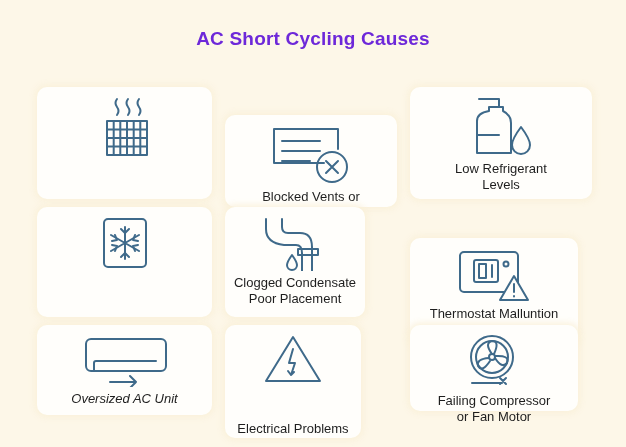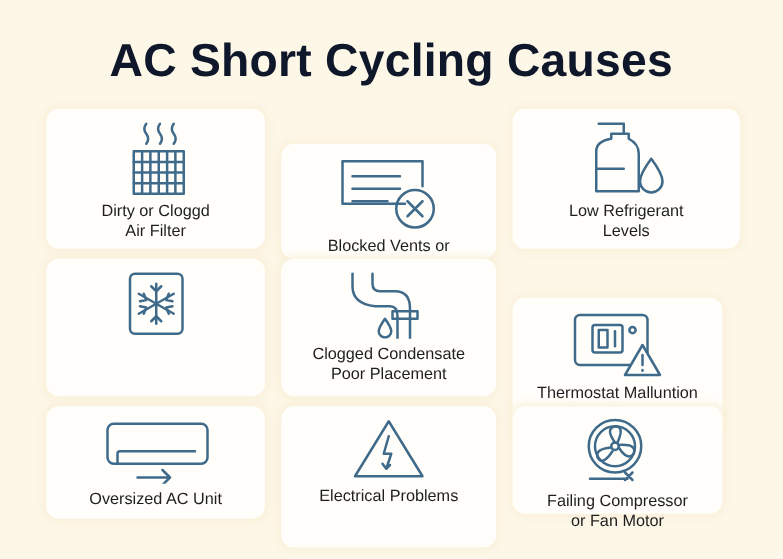--- a/index.html
+++ b/index.html
@@ -5,22 +5,22 @@
   html, body { margin:0; padding:0; }
   body {
     width:626px; height:447px; overflow:hidden;
     background:#fdf7e8;
     font-family:"Liberation Sans", sans-serif;
     color:#1e1e1e;
     position:relative;
   }
   .title {
     position:absolute; left:0; top:28px; width:626px;
-    text-align:center; font-size:37px; font-weight:bold;
-    color:#0f172a; letter-spacing:0.2px;
+    text-align:center; font-size:19px; font-weight:bold;
+    color:#6d28d9; letter-spacing:0.2px;
   }
   .card {
     position:absolute;
     background:#fffefb;
     border-radius:10px;
     box-shadow:0 0 6px 2px rgba(250,240,215,0.9);
     display:flex; flex-direction:column; align-items:center;
   }
   .icon { margin-top:8px; }
   .icon svg { display:block; }
@@ -38,22 +38,20 @@
 <div class="card" style="left:37px;top:87px;width:175px;height:112px;">
   <div class="icon">
     <svg width="60" height="62" viewBox="0 0 60 62">
       <path class="s" d="M22 4 q-3 4 0 8 q3 4 0 8"></path>
       <path class="s" d="M33 4 q-3 4 0 8 q3 4 0 8"></path>
       <path class="s" d="M44 4 q-3 4 0 8 q3 4 0 8"></path>
       <rect class="s" x="12" y="26" width="40" height="34"></rect>
       <path class="s" d="M18.7 26v34M25.3 26v34M32 26v34M38.7 26v34M45.3 26v34M12 34.5h40M12 43h40M12 51.5h40"></path>
     </svg>
   </div>
-  <div class="label">Dirty or Cloggd
-Air Filter</div>
 </div>
 
 <div class="card" style="left:225px;top:87px;width:172px;height:92px;margin-top:28px;">
   <div class="icon">
     <svg width="86" height="62" viewBox="0 0 86 62">
       <path class="s" d="M56 40 H6 V6 H70 V26"></path>
       <path class="s" d="M14 18h38M14 28h38M14 38h28"></path>
       <circle class="s" cx="64" cy="44" r="15"></circle>
       <path class="s" d="M58 38l12 12M70 38l-12 12"></path>
     </svg>
@@ -78,21 +76,21 @@
 <div class="card" style="left:37px;top:207px;width:175px;height:110px;">
   <div class="icon">
     <svg width="60" height="56" viewBox="0 0 60 56">
       <rect class="s" x="9" y="4" width="42" height="48" rx="4"></rect>
       <path class="s" d="M30 12v32M16 20l28 16M44 20L16 36"></path>
       <path class="s" d="M26 14l4 4 4-4M26 42l4-4 4 4M17 26l5-1-2-5M43 30l-5 1 2 5M43 26l-5-1 2-5M17 30l5 1-2 5"></path>
     </svg>
   </div>
 </div>
 
-<div class="card" style="left:225px;top:207px;width:172px;height:110px;">
+<div class="card" style="left:225px;top:207px;width:140px;height:110px;">
   <div class="icon">
     <svg width="70" height="56" viewBox="0 0 70 56">
       <path class="s" d="M6 4 V14 Q6 28 24 30 H36 Q42 30 42 38 V56"></path>
       <path class="s" d="M22 4 V12 Q22 18 28 18 H40 Q52 18 52 32 V56"></path>
       <rect class="s" x="38" y="34" width="20" height="6"></rect>
       <path class="s" d="M32 40 q-5 7 -5 10 a5 5 0 0 0 10 0 q0 -3 -5 -10 z"></path>
     </svg>
   </div>
   <div class="label">Clogged Condensate
 Poor Placement</div>
@@ -107,32 +105,32 @@
       <path class="s" d="M38 19v12"></path>
       <circle class="s" cx="52" cy="18" r="2.5"></circle>
       <path class="s" d="M60 30 L74 54 H46 Z" fill="#fffefb" style="fill:#fffefb"></path>
       <path class="s" d="M60 38v8M60 50v0.5"></path>
     </svg>
   </div>
   <div class="label">Thermostat Malluntion
 or Poor Placement</div>
 </div>
 
-<div class="card" style="left:37px;top:325px;width:175px;height:90px;">
+<div class="card" style="left:37px;top:325px;width:175px;height:90px;font-style:italic;">
   <div class="icon" style="margin-top:10px;">
     <svg width="90" height="52" viewBox="0 0 90 52">
       <rect class="s" x="6" y="4" width="80" height="32" rx="5"></rect>
       <path class="s" d="M14 36 V28 Q14 26 16 26 H76"></path>
       <path class="s" d="M30 47 H56 M50 41 l6 6 -6 6"></path>
     </svg>
   </div>
   <div class="label">Oversized AC Unit</div>
 </div>
 
-<div class="card" style="left:225px;top:325px;width:172px;height:113px;">
+<div class="card" style="left:225px;top:325px;width:136px;height:113px;gap:32px;">
   <div class="icon">
     <svg width="64" height="52" viewBox="0 0 64 52">
       <path class="s" d="M32 4 L59 48 H5 Z"></path>
       <path class="s" d="M32 16 L28 30 L34 30 L30 42 M27 38 l3 4 3 -3"></path>
     </svg>
   </div>
   <div class="label">Electrical Problems</div>
 </div>
 
 <div class="card" style="left:410px;top:325px;width:168px;height:86px;">

